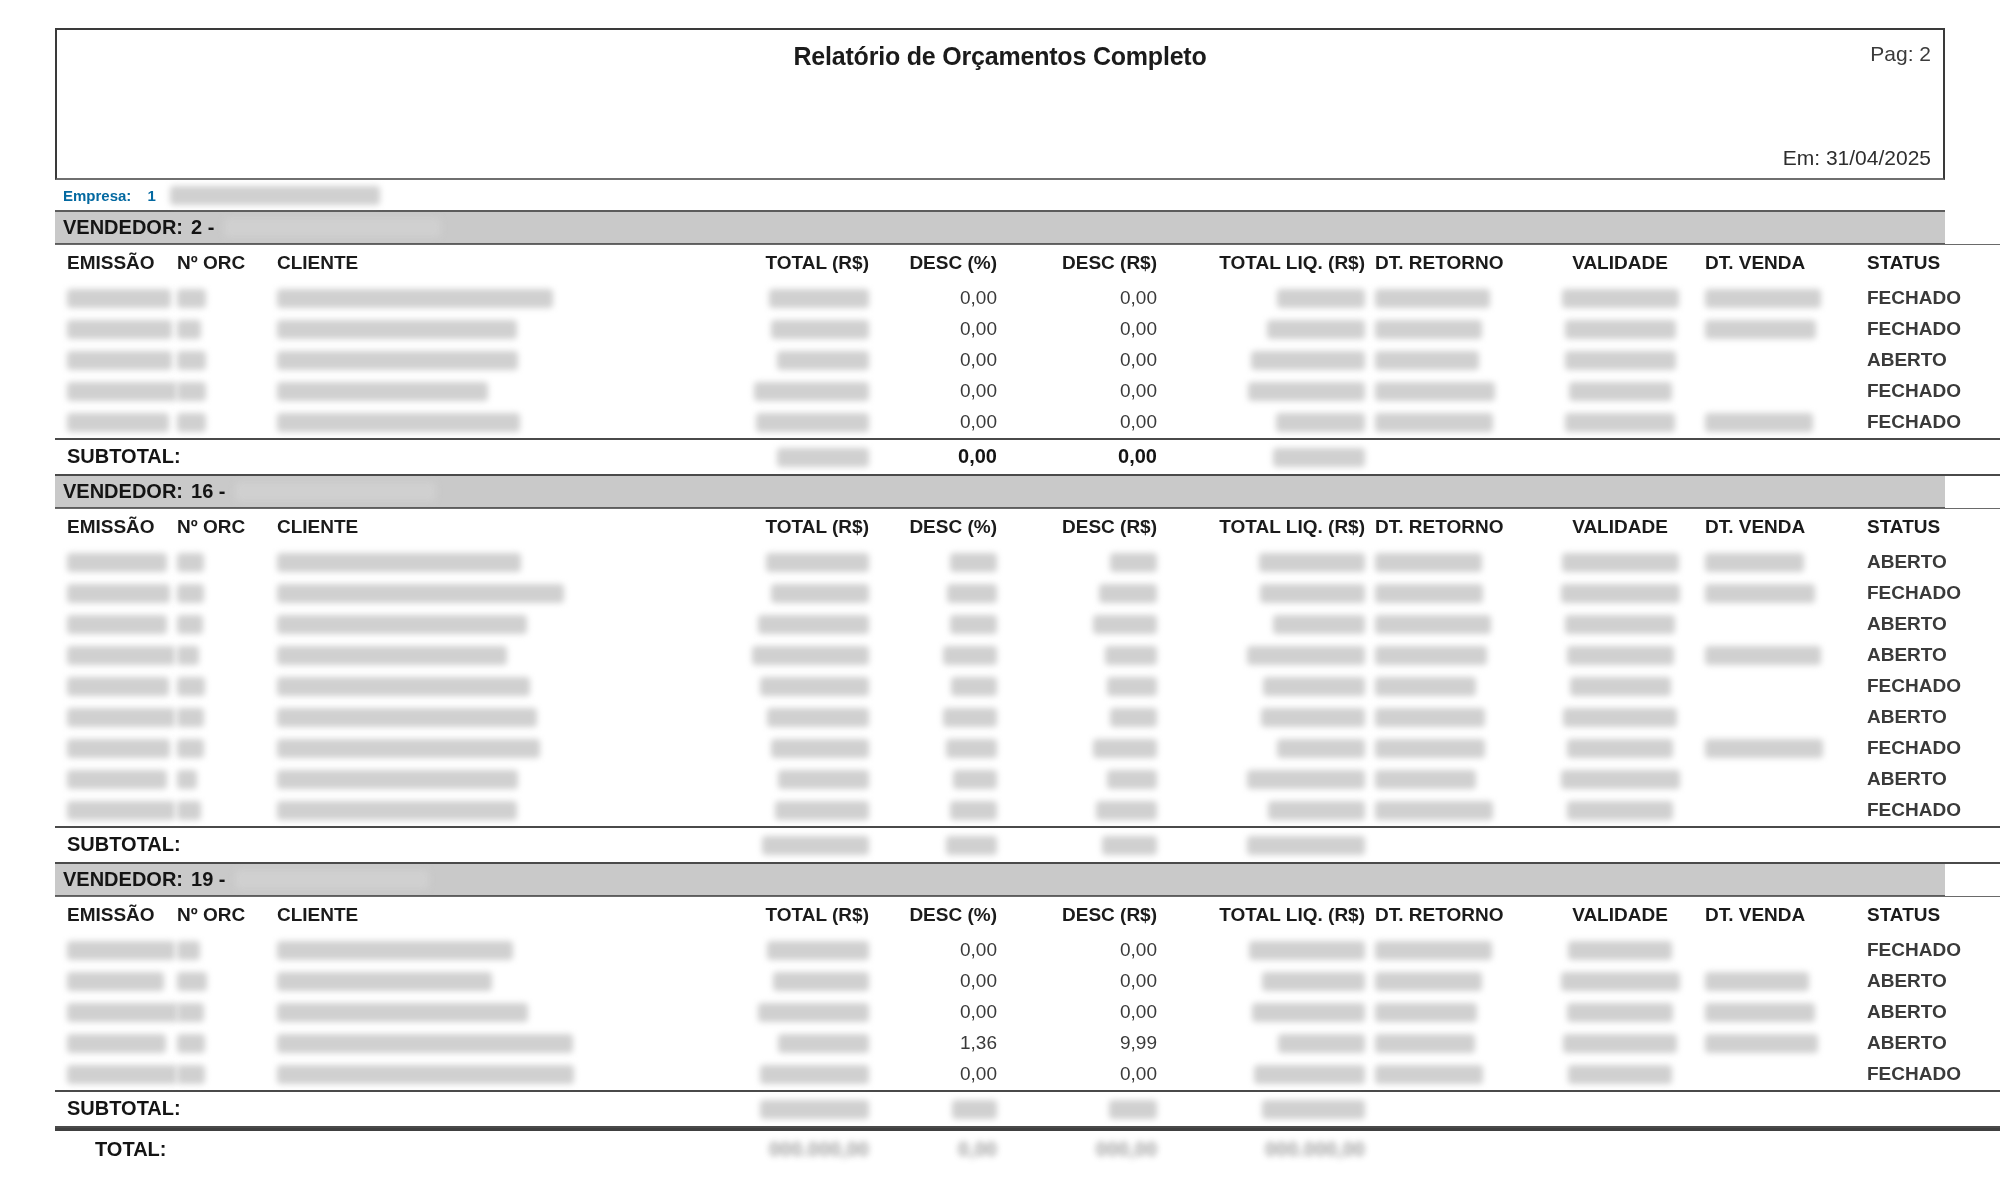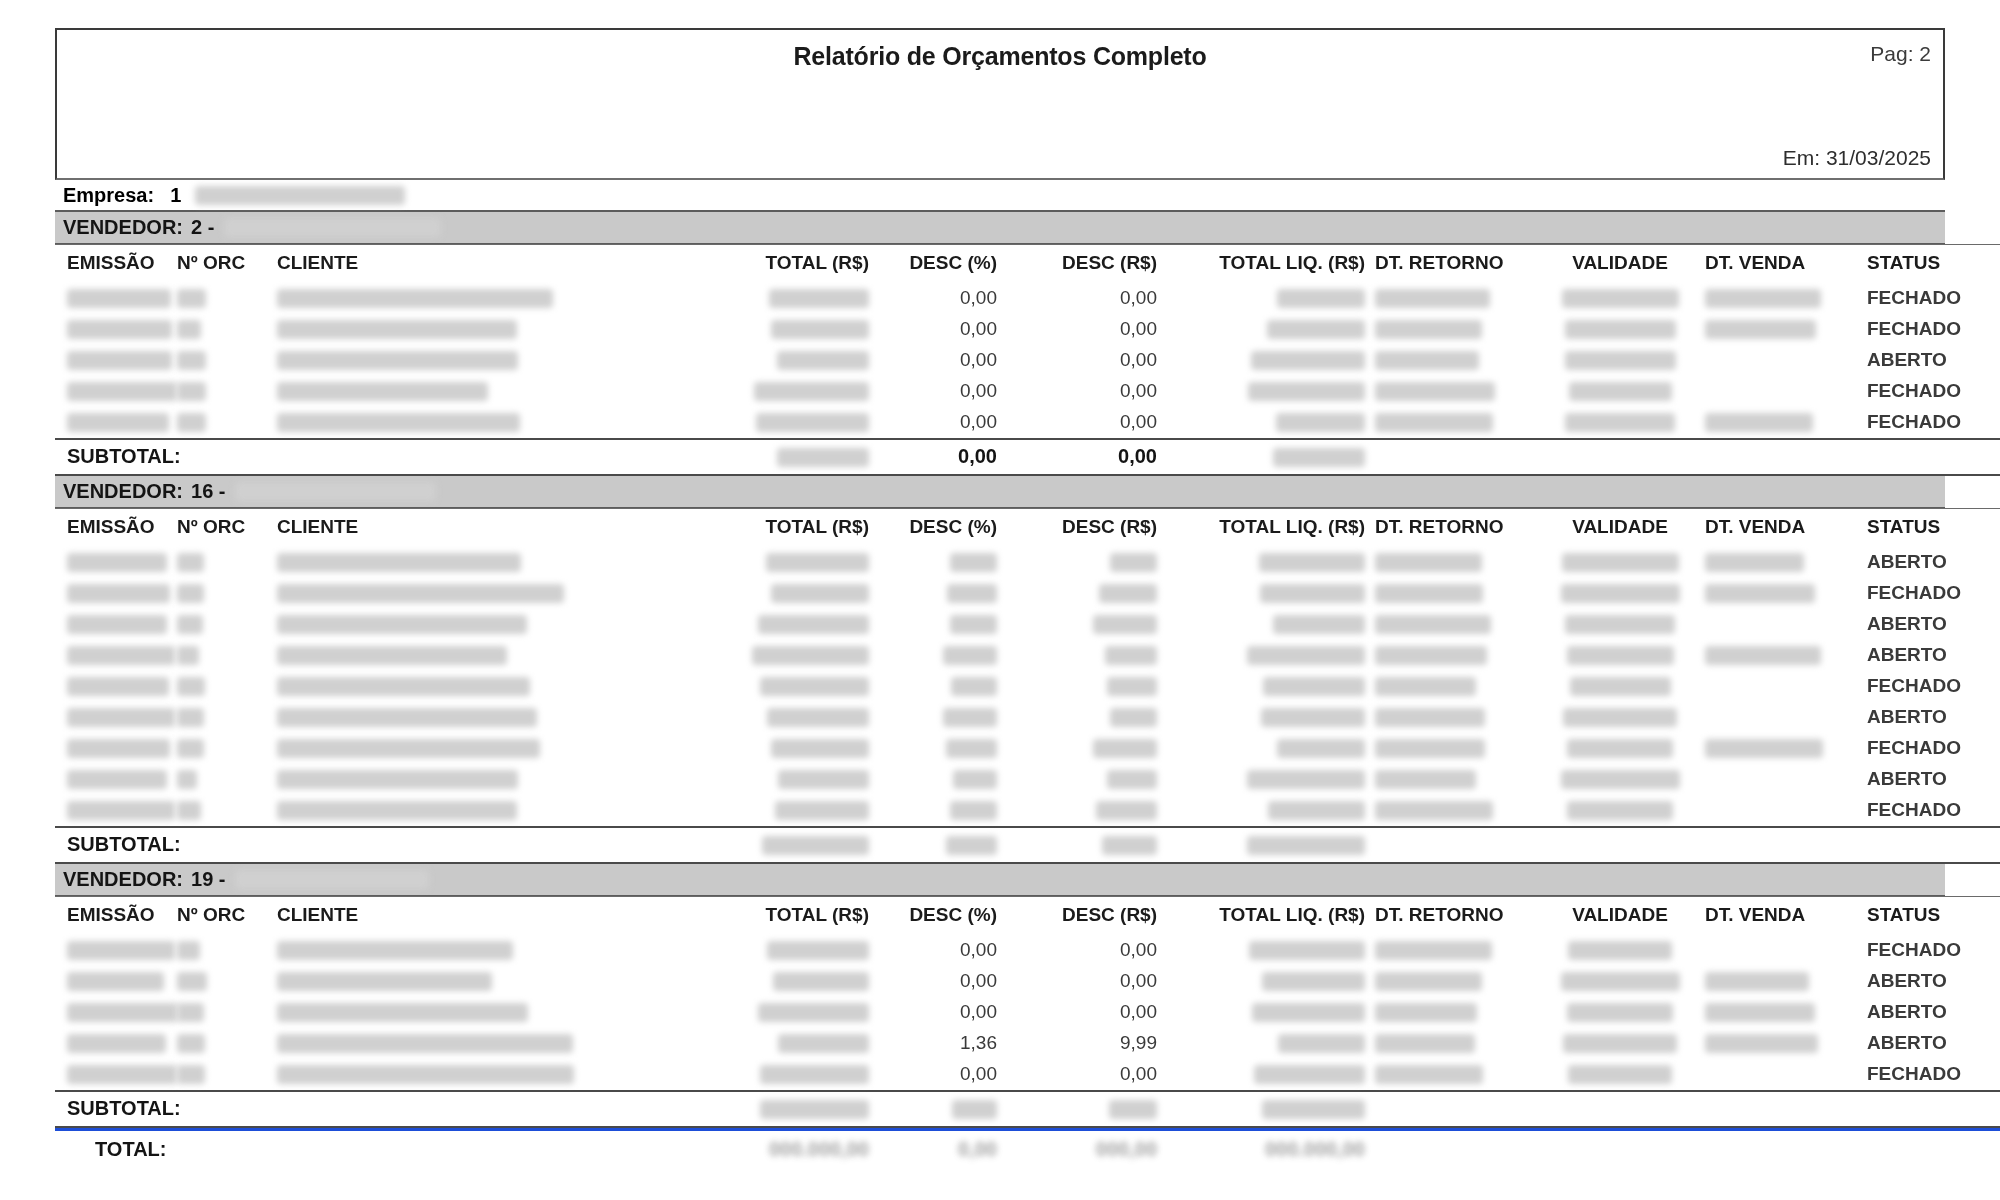--- a/index.html
+++ b/index.html
@@ -63,23 +63,23 @@
     font-size: 21px;
     color: #2e2e2e;
   }
 
   
   .empresa-row {
     display: flex;
     align-items: center;
     height: 30px;
     padding-left: 8px;
-    font-size: 20px;
+    font-size: 15px;
     font-weight: bold;
-    color: #000000;
+    color: #0369a1;
     border-bottom: 2px solid #5c5c5c;
     text-align: right;
   }
   .empresa-row .lbl { margin-right: 16px; }
   .empresa-row .num { margin-right: 14px; font-weight: bold; }
 
   
   .vendedor-band {
     height: 31px;
     background: #c9c9c9;
@@ -157,32 +157,32 @@
   .sub-sep-top { border-top: 2px solid #4a4a4a; }
   .sub-sep-bot { border-bottom: 2px solid #4a4a4a; }
 
   tr.grandtotal td {
     font-size: 20px;
     font-weight: bold;
     color: #141414;
     padding: 7px 0 7px 0;
   }
   .gt-label { padding-left: 40px !important; }
-  .thick-rule { border-top: 3px solid #1d4ed8; }
+  .thick-rule { border-top: 3px solid #404040; }
 </style>
 </head>
 <body>
 
 <div id="page">
   <div class="report">
 
     <div class="header-box">
       <div class="hdr-title">Relatório de Orçamentos Completo</div>
       <div class="hdr-pag">Pag: 2</div>
-      <div class="hdr-em">Em: 31/03/2025</div>
+      <div class="hdr-em">Em: 31/04/2025</div>
     </div>
 
     <div class="empresa-row">
       <span class="lbl">Empresa:</span>
       <span class="num">1</span>
       <span class="blur-name" style="width:210px;"></span>
     </div>
 
     <div id="sections">
         <div>

